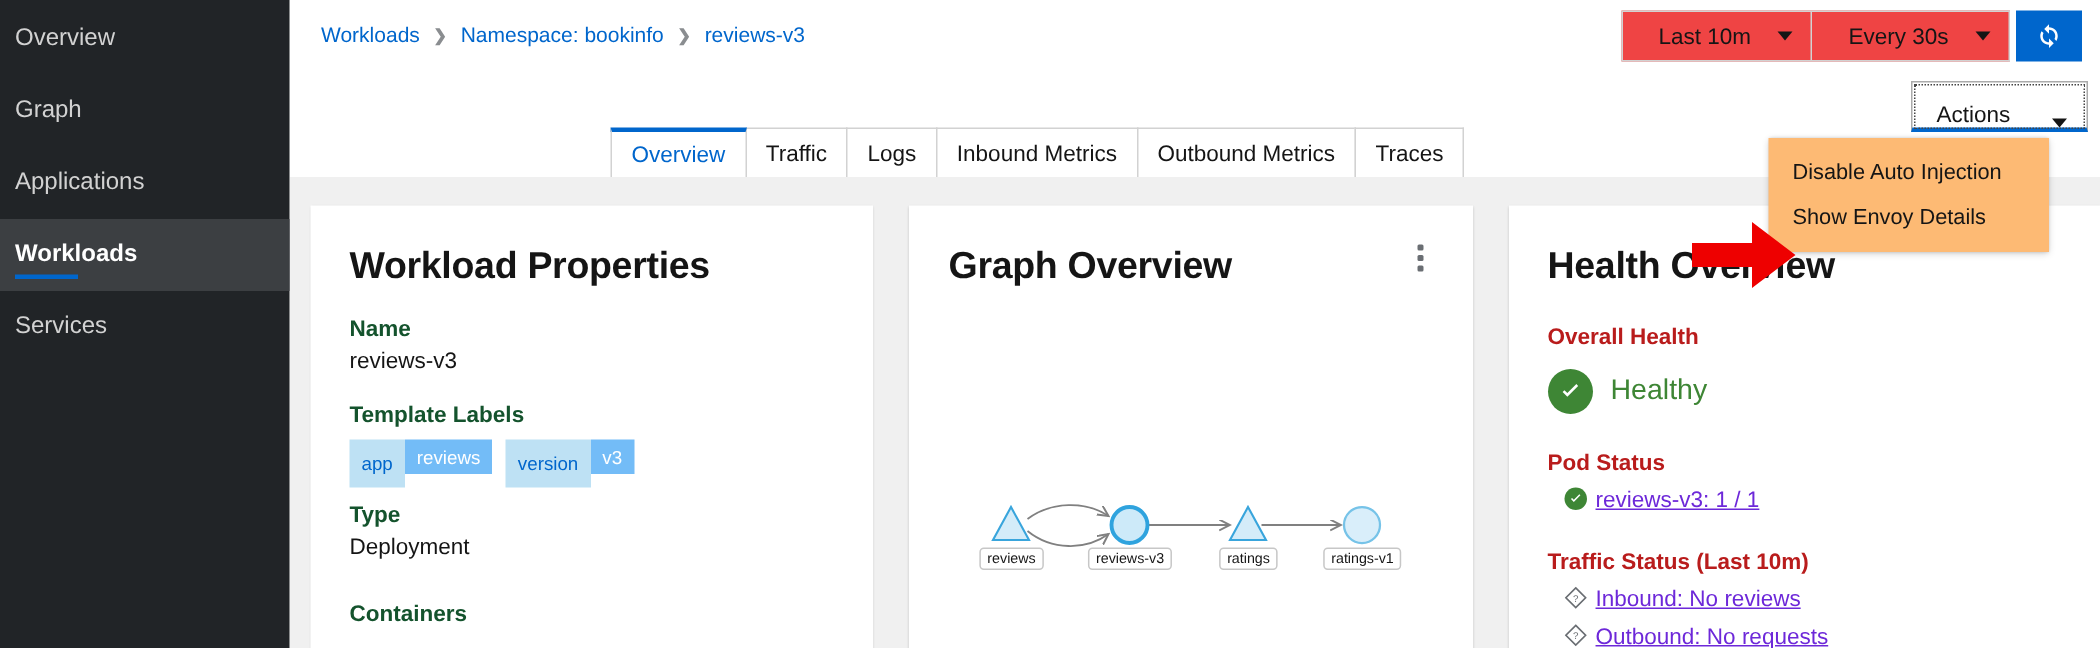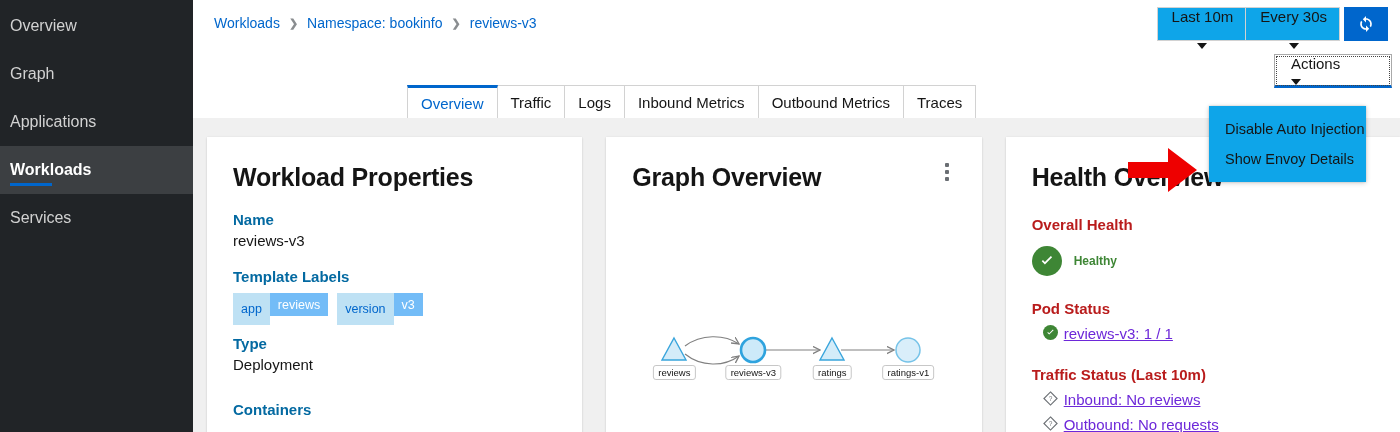--- a/index.html
+++ b/index.html
@@ -65,29 +65,28 @@
   .bc-sep { color: #8a8d90; font-size: 11px; font-weight: bold; }
   .bc-current { color: #0066cc; }
 
   .time-controls {
     position: absolute;
     top: 7px; right: 12px;
     display: flex; align-items: stretch;
   }
   .dropdown {
     border: 1px solid #d2d2d2;
-    background: #0ea5e9;
+    background: #ef4444;
     height: 34px;
     display: flex; align-items: center;
-    padding: 0 12px 0 14px;
+    padding: 0 12px 0 24px;
     gap: 18px;
     font-size: 15px;
     color: #151515;
     cursor: pointer;
-    flex-direction: column;
   }
   .dropdown + .dropdown { border-left: none; }
   .caret {
     width: 0; height: 0;
     border-left: 5px solid transparent;
     border-right: 5px solid transparent;
     border-top: 6px solid #151515;
   }
   .refresh-btn {
     width: 44px; height: 34px;
@@ -128,32 +127,31 @@
     top: 54px; right: 8px;
     z-index: 20;
   }
   .actions-btn {
     width: 118px; height: 34px;
     background: #fff;
     border: 1px solid #aaa;
     border-bottom: 3px solid #0066cc;
     outline: 1px dotted #444;
     outline-offset: -3px;
-    display: flex; align-items: flex-start; justify-content: space-between;
+    display: flex; align-items: flex-end; justify-content: space-between;
     padding: 0 13px 0 16px;
     font-size: 15px;
     color: #151515;
     cursor: pointer;
-    flex-direction: column;
   }
   .actions-menu {
     position: absolute;
-    top: 52px; right: 26px;
-    width: 157px;
-    background: #0ea5e9;
+    top: 38px; right: 26px;
+    width: 187px;
+    background: #fdba74;
     box-shadow: 0 1px 5px rgba(3,3,3,.2), 0 0 2px rgba(3,3,3,.15);
     padding: 8px 0;
     z-index: 30;
   }
   .menu-item {
     padding: 7px 16px;
     font-size: 14.5px;
     color: #151515;
     cursor: pointer;
     white-space: nowrap;
@@ -181,21 +179,21 @@
 
   .card-title {
     font-size: 25px;
     color: #151515;
     font-weight: bold;
     letter-spacing: -.2px;
   }
   .prop-label {
     font-size: 15px;
     font-weight: bold;
-    color: #0369a1;
+    color: #14532d;
     margin-top: 19px;
   }
   .prop-value {
     font-size: 15px;
     color: #151515;
     margin-top: 4px;
   }
   .chips { display: flex; gap: 9px; margin-top: 8px; }
   .chip { display: flex; height: 23px; font-size: 12.5px; }
   .chip-key {
@@ -239,21 +237,21 @@
   }
   .health-row {
     display: flex; align-items: center; gap: 12px;
     margin-top: 13px;
   }
   .check-big {
     width: 30px; height: 30px; border-radius: 50%;
     background: #3e8635;
     display: flex; align-items: center; justify-content: center;
   }
-  .healthy-text { color: #3e8635; font-size: 12px; font-weight: bold; }
+  .healthy-text { color: #3e8635; font-size: 19px; font-weight: normal; }
   .status-line {
     display: flex; align-items: flex-start; gap: 6px;
     font-size: 15px; color: #6d28d9;
     margin-top: 8px; padding-left: 11px; text-decoration: underline;
   }
   .check-small {
     width: 15px; height: 15px; border-radius: 50%;
     background: #3e8635;
     display: flex; align-items: center; justify-content: center;
     flex: 0 0 15px;

